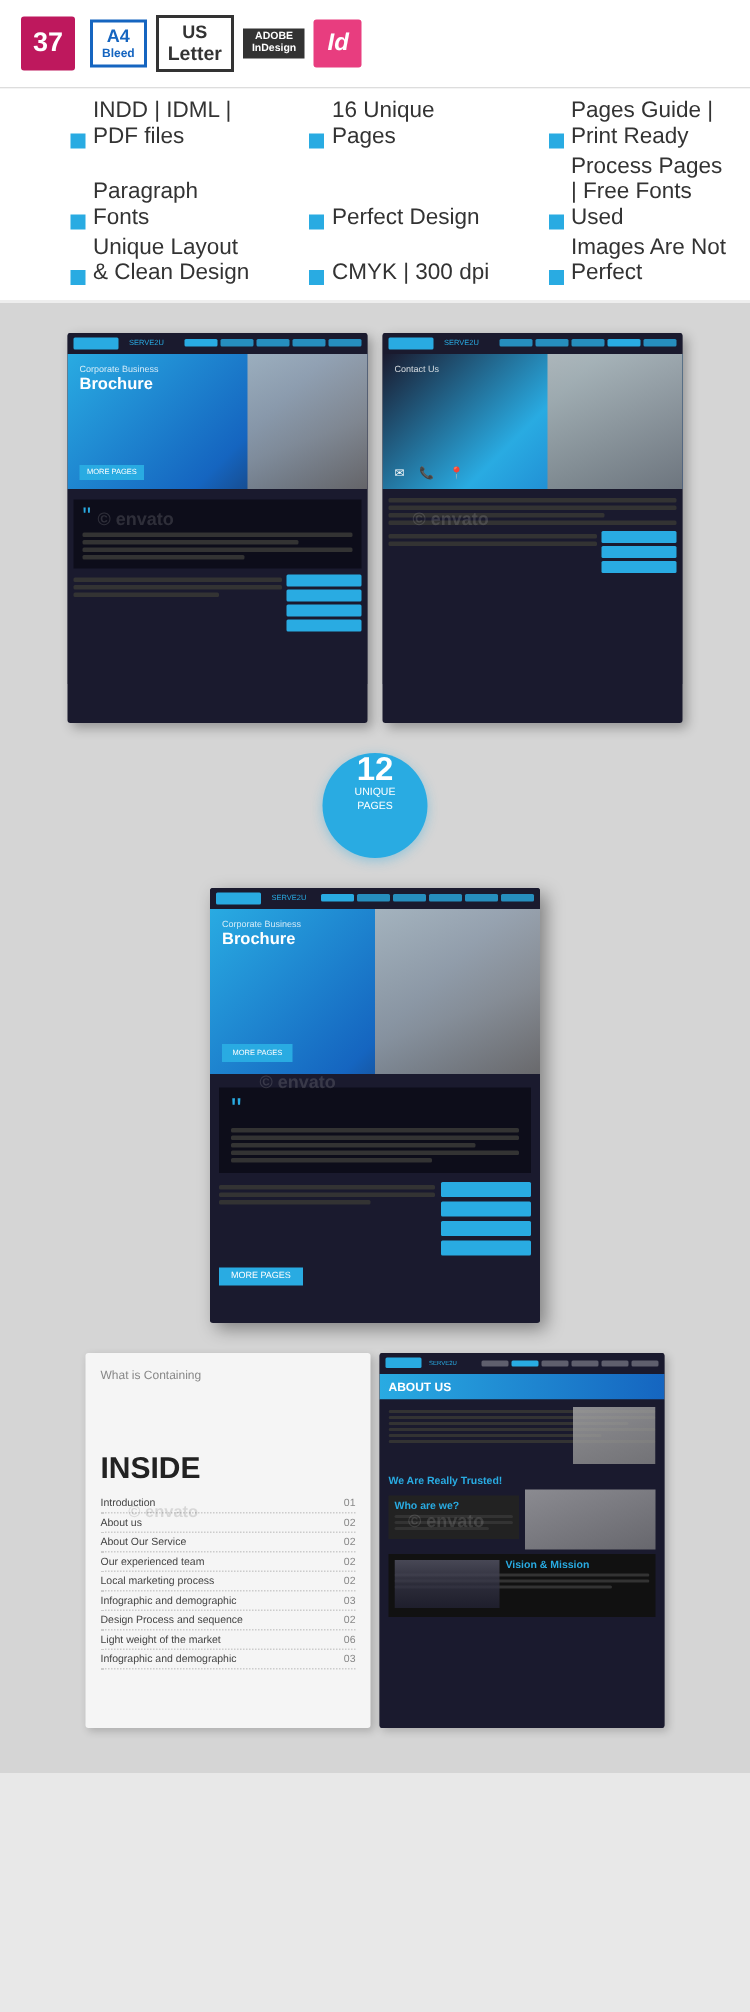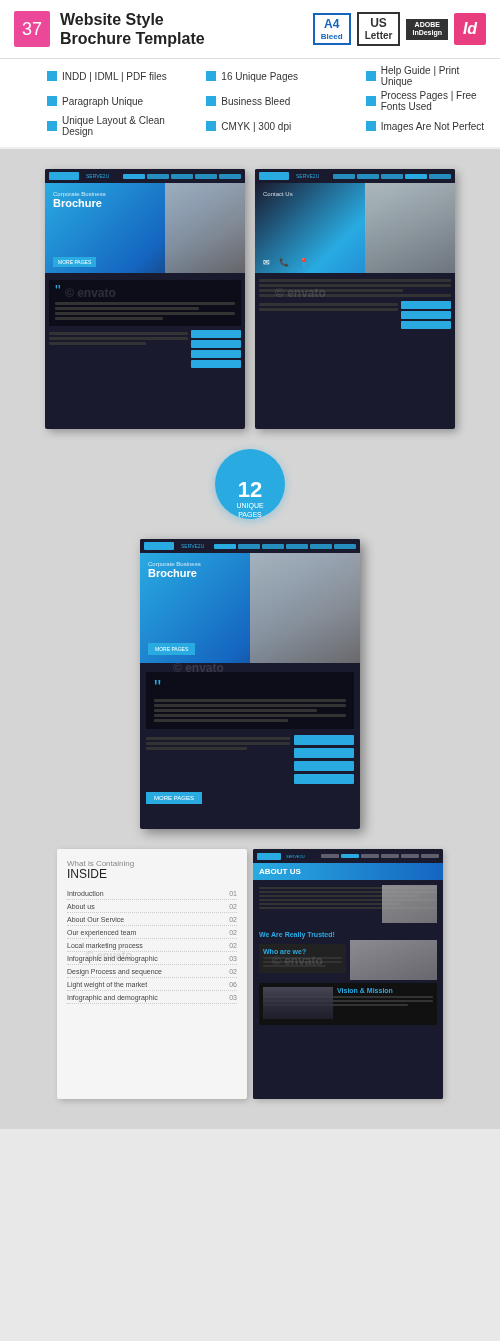--- a/index.html
+++ b/index.html
@@ -15,23 +15,23 @@
     
     .header {
       background: #fff;
       padding: 10px 14px;
       display: flex;
       align-items: center;
       gap: 10px;
       border-bottom: 1px solid #ddd;
     }
     .header-num {
-      background: #ec4899;
+      background: #be185d;
       color: #fff;
-      font-weight: normal;
+      font-weight: bold;
       font-size: 18px;
       width: 36px;
       height: 36px;
       display: flex;
       align-items: center;
       justify-content: center;
       border-radius: 2px;
     }
     .header-title {
       flex: 1;
@@ -94,23 +94,23 @@
     .features {
       background: #fff;
       padding: 6px 14px 10px;
       display: grid;
       grid-template-columns: 1fr 1fr 1fr;
       gap: 3px 6px;
       border-bottom: 2px solid #eee;
     }
     .feature-item {
       display: flex;
-      align-items: center;
+      align-items: flex-end;
       gap: 5px;
-      font-size: 10px;
+      font-size: 15px;
       color: #333;
       padding-left: 33px;
     }
     .feature-bullet {
       width: 10px;
       height: 10px;
       background: #29abe2;
       display: inline-block;
       flex-shrink: 0;
     }
@@ -225,21 +225,21 @@
       margin: 10px 0 20px;
     }
     .pages-badge {
       background: #29abe2;
       border-radius: 50%;
       width: 70px;
       height: 70px;
       display: flex;
       flex-direction: column;
       align-items: center;
-      justify-content: flex-end;
+      justify-content: flex-start;
       color: #fff;
       text-align: center;
       box-shadow: 0 2px 8px rgba(41,171,226,0.4);
     }
     .pages-num {
       font-size: 22px;
       font-weight: bold;
       line-height: 1;
     }
     .pages-label {
@@ -302,24 +302,25 @@
     }
 
     .inside-label {
       margin-bottom: 10px;
     }
     .inside-label .what {
       font-size: 8px;
       color: #888;
     }
     .inside-label .inside {
-      font-size: 12px;
-      font-weight: normal;
+      font-size: 20px;
+      font-weight: bold;
       color: #222;
       line-height: 1;
+      margin-top: 48px;
     }
 
     .toc-item {
       display: flex;
       align-items: center;
       margin: 3px 0;
       border-bottom: 1px dotted #ccc;
       padding-bottom: 2px;
     }
     .toc-label {
@@ -438,63 +439,57 @@
       font-size: 9px;
       color: #888;
       background: #d5d5d5;
     }
   </style>
 </head>
 <body>
 
 <div class="header">
   <div class="header-num">37</div>
-  <div class="header-title">
-    <h1>
-      <span>Website Style</span><br>
-      <span>Brochure Template</span>
-    </h1>
-  </div>
   <div class="header-badges">
     <div class="badge-a4">
       <div style="font-size:12px;font-weight:bold;">A4</div>
       <div style="font-size:8px;">Bleed</div>
     </div>
     <div class="badge-us">
       <div style="font-size:12px;font-weight:bold;">US</div>
-      <div style="font-size:10px;">Letter</div>
+      <div style="font-size:13px;">Letter</div>
     </div>
     <div class="badge-adobe">
       <div style="font-size:7px;">ADOBE</div>
       <div style="font-size:7px;">InDesign</div>
     </div>
     <div class="badge-indesign">Id</div>
   </div>
 </div>
 
 <div class="features">
   <div class="feature-item">
     <span class="feature-bullet"></span>
     <span>INDD | IDML | PDF files</span>
   </div>
   <div class="feature-item">
     <span class="feature-bullet"></span>
     <span>16 Unique Pages</span>
   </div>
   <div class="feature-item">
     <span class="feature-bullet"></span>
-    <span>Help Guide | Print Unique</span>
-  </div>
-  <div class="feature-item">
-    <span class="feature-bullet"></span>
-    <span>Paragraph Unique</span>
-  </div>
-  <div class="feature-item">
-    <span class="feature-bullet"></span>
-    <span>Business Bleed</span>
+    <span>Pages Guide | Print Ready</span>
+  </div>
+  <div class="feature-item">
+    <span class="feature-bullet"></span>
+    <span>Paragraph Fonts</span>
+  </div>
+  <div class="feature-item">
+    <span class="feature-bullet"></span>
+    <span>Perfect Design</span>
   </div>
   <div class="feature-item">
     <span class="feature-bullet"></span>
     <span>Process Pages | Free Fonts Used</span>
   </div>
   <div class="feature-item">
     <span class="feature-bullet"></span>
     <span>Unique Layout &amp; Clean Design</span>
   </div>
   <div class="feature-item">

